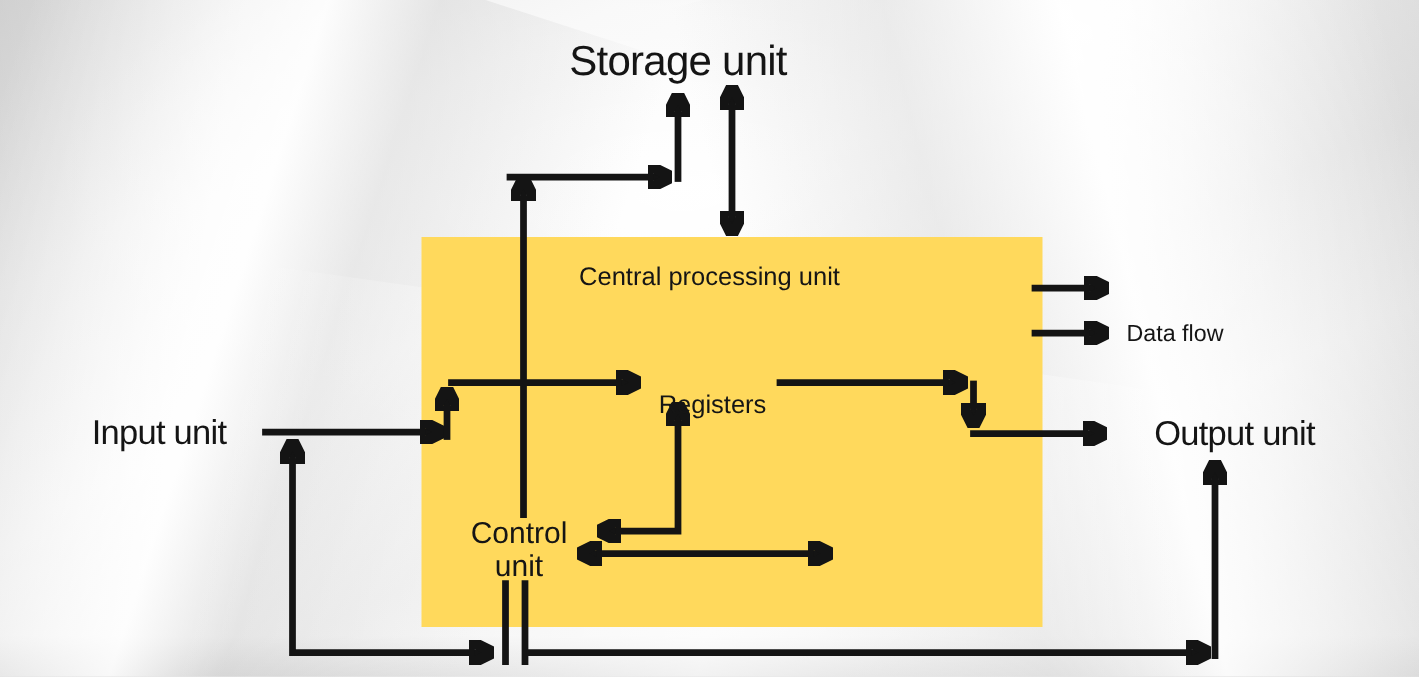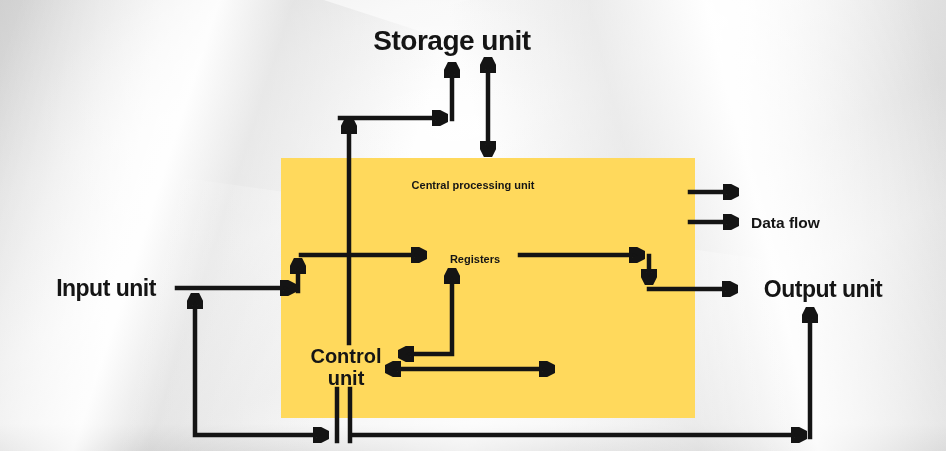--- a/index.html
+++ b/index.html
@@ -17,27 +17,27 @@
   .streak{position:absolute;pointer-events:none;}
   .s1{left:-60px;top:-40px;width:420px;height:640px;transform:rotate(18deg);
       background:linear-gradient(90deg,rgba(255,255,255,0) 0%,rgba(255,255,255,.85) 45%,rgba(214,214,214,.5) 62%,rgba(255,255,255,0) 100%);}
   .s2{left:520px;top:-60px;width:460px;height:660px;transform:rotate(-14deg);
       background:linear-gradient(90deg,rgba(255,255,255,0) 0%,rgba(222,222,222,.55) 30%,rgba(255,255,255,.9) 55%,rgba(255,255,255,0) 100%);}
   .s3{left:120px;top:220px;width:700px;height:400px;transform:rotate(8deg);
       background:linear-gradient(90deg,rgba(255,255,255,0) 0%,rgba(255,255,255,.7) 50%,rgba(255,255,255,0) 100%);}
   .cpu-box{position:absolute;left:281px;top:158px;width:414px;height:260px;}
   .wires{position:absolute;left:0;top:0;color:var(--line-color,#141414);}
   .wires path{stroke:currentColor;stroke-width:4.5;fill:none;stroke-linecap:square;stroke-linejoin:miter;}
-  .label{position:absolute;color:var(--text-color,#151515);font-weight:bold;
+  .label{position:absolute;color:var(--text-color,#151515);font-weight:normal;
          white-space:pre-line;text-align:center;line-height:1.15;}
   .centered{transform:translate(-50%,-50%);}
   .vcentered{transform:translateY(-50%);white-space:nowrap;text-align:left;}
   .big{font-size:23px;letter-spacing:-0.5px;}
   .title{font-size:28px;letter-spacing:-0.5px;}
-  .mid{font-size:11px;}
+  .mid{font-size:17px;}
   .small{font-size:20px;line-height:22px;}
   .legend-label{font-size:15.5px;}
 </style>
 </head>
 <body>
 
 <div class="stage">
 
   <div class="streak s1"></div>
   <div class="streak s2"></div>
@@ -83,21 +83,21 @@
   </svg>
 
   <div class="label title centered" style="left:452px;top:41px;">Storage unit</div>
 
   <div class="label big centered" style="left:106px;top:288px;">Input unit</div>
 
   <div class="label big centered" style="left:823px;top:289px;">Output unit</div>
 
   <div class="label mid centered" style="left:473px;top:185px;">Central processing unit</div>
 
-  <div class="label mid centered" style="left:475px;top:259px;">Registers</div>
+  <div class="label mid centered" style="left:475px;top:270px;">Registers</div>
 
   <div class="label small centered" style="left:346px;top:367px;">Control
 unit</div>
 
 
 
   <div class="label legend-label vcentered" style="left:751px;top:223px;">Data flow</div>
 
 </div>
 

